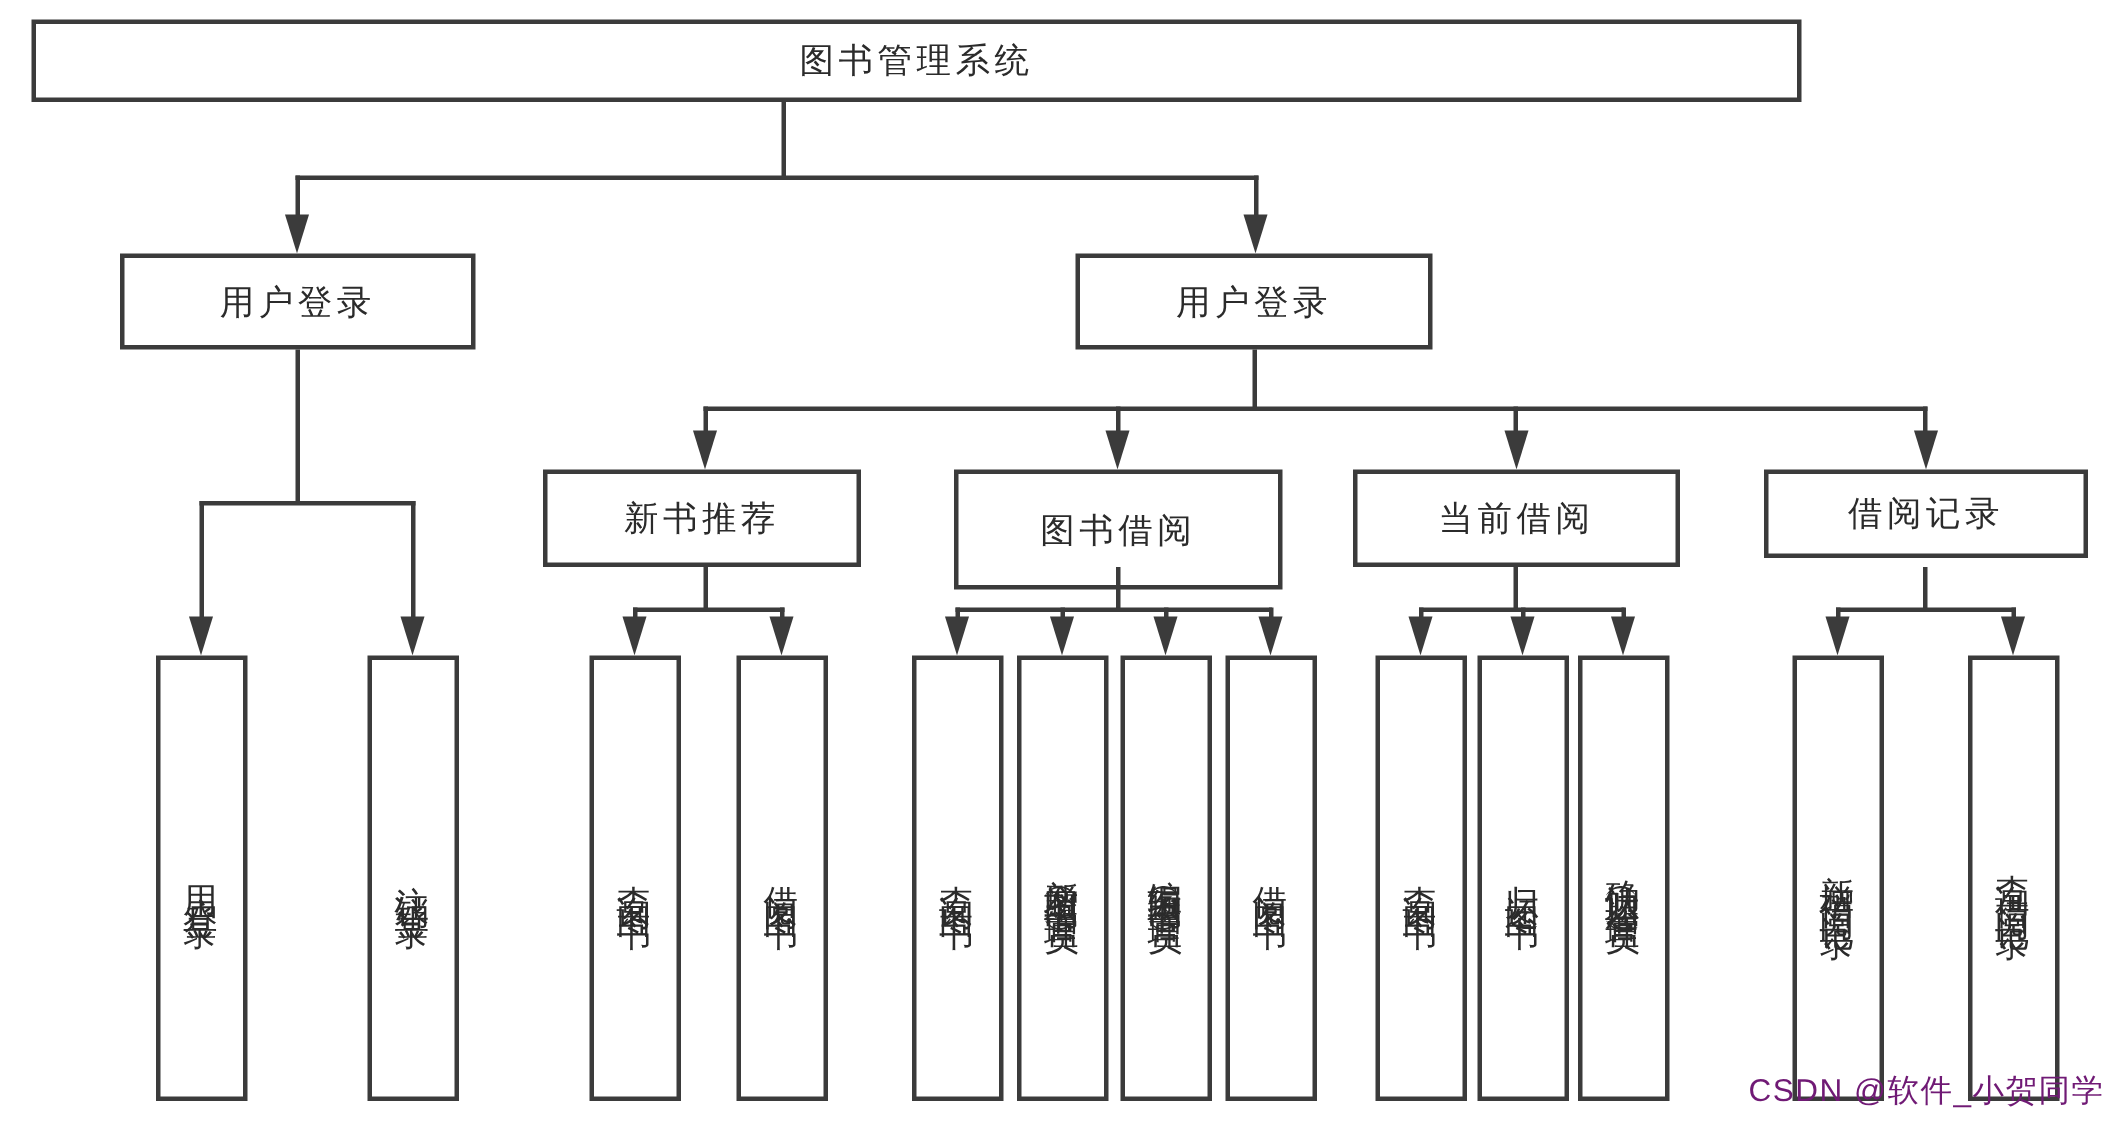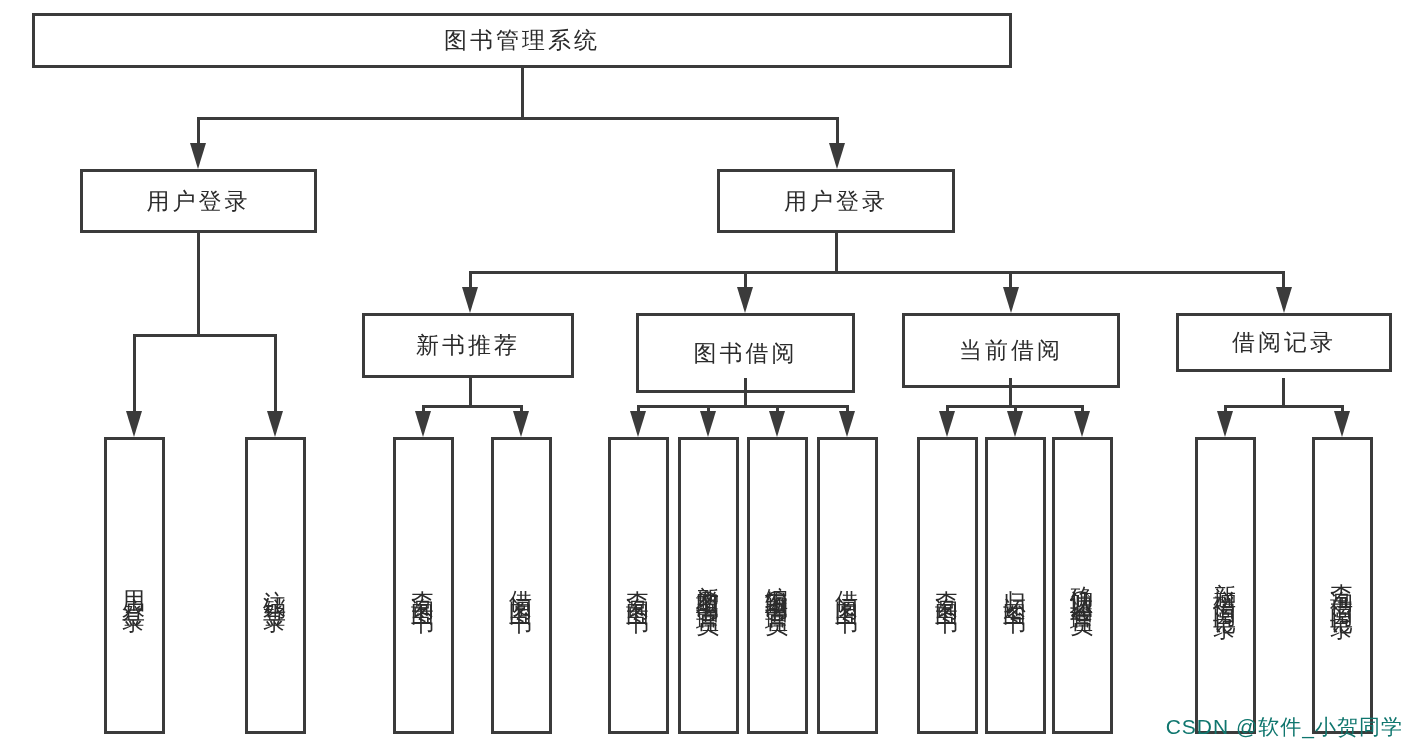--- a/index.html
+++ b/index.html
@@ -19,29 +19,29 @@
   .vtxt.long{letter-spacing:4px;}
   .vl{position:absolute;width:3px;background:#3b3b3b;}
   .hl{position:absolute;height:3px;background:#3b3b3b;}
   .ah{
     position:absolute;width:0;height:0;
     border-left:8px solid transparent;border-right:8px solid transparent;
     border-top:26px solid #3b3b3b;
   }
   .watermark{
     position:absolute;right:2px;bottom:6px;
-    font-size:21px;letter-spacing:1px;color:#0f766e;white-space:nowrap;
+    font-size:21px;letter-spacing:1px;color:#701a75;white-space:nowrap;
   }
 </style>
 </head>
 <body>
 
 <div class="stage">
 
-  <div class="box" style="left:32px;top:13px;width:980px;height:55px">
+  <div class="box" style="left:21px;top:13px;width:1180px;height:55px">
     <span class="hlbl">图书管理系统</span>
   </div>
 
   <div class="vl" style="left:521px;top:68px;height:51px"></div>
   <div class="hl" style="left:197px;top:117px;width:642px"></div>
   <div class="vl" style="left:197px;top:117px;height:28px"></div>
   <div class="ah" style="left:190px;top:143px"></div>
   <div class="vl" style="left:836px;top:117px;height:28px"></div>
   <div class="ah" style="left:829px;top:143px"></div>
 
@@ -69,21 +69,21 @@
   <div class="ah" style="left:1003px;top:287px"></div>
   <div class="vl" style="left:1282px;top:271px;height:18px"></div>
   <div class="ah" style="left:1276px;top:287px"></div>
 
   <div class="box" style="left:362px;top:313px;width:212px;height:65px">
     <span class="hlbl">新书推荐</span>
   </div>
   <div class="box" style="left:636px;top:313px;width:219px;height:80px">
     <span class="hlbl">图书借阅</span>
   </div>
-  <div class="box" style="left:902px;top:313px;width:218px;height:75px">
+  <div class="box" style="left:902px;top:313px;width:218px;height:65px">
     <span class="hlbl">当前借阅</span>
   </div>
   <div class="box" style="left:1176px;top:313px;width:216px;height:59px">
     <span class="hlbl">借阅记录</span>
   </div>
 
   <div class="vl" style="left:469px;top:378px;height:30px"></div>
   <div class="hl" style="left:422px;top:405px;width:101px"></div>
   <div class="vl" style="left:422px;top:405px;height:9px"></div>
   <div class="ah" style="left:415px;top:411px"></div>

